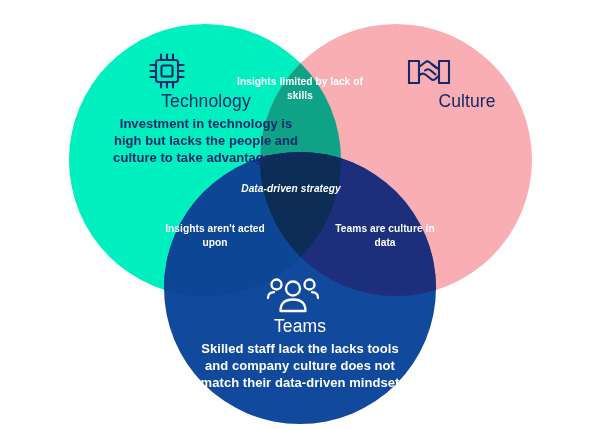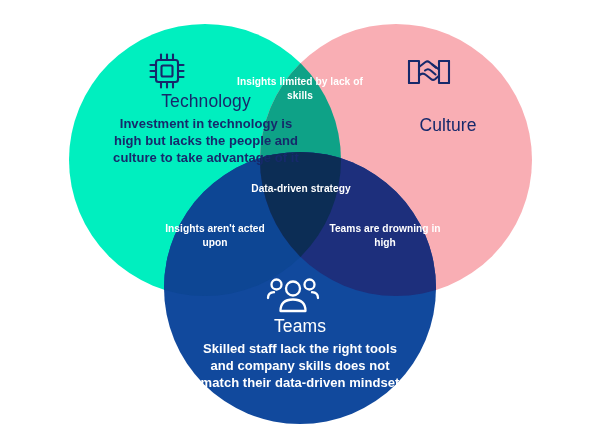--- a/index.html
+++ b/index.html
@@ -51,27 +51,27 @@
     line-height: 1.42;
   }
 
   
   .navy { color: #16296b; }
   
   .white { color: #ffffff; }
 
   
   #tech-block   { left: 108px; top: 90px;  width: 196px; }
-  #cult-block   { left: 353px; top: 90px;  width: 190px; margin-top: 24px; }
+  #cult-block   { left: 372px; top: 90px;  width: 190px; }
   #people-block { left: 200px; top: 315px; width: 200px; }
 
   #ov-tc  { left: 236px; top: 75px;  width: 128px; }
   #ov-tp  { left: 155px; top: 222px; width: 120px; }
   #ov-cp  { left: 325px; top: 222px; width: 120px; }
-  #ov-all { left: 238px; top: 182px; width: 126px; }
+  #ov-all { left: 228px; top: 182px; width: 126px; font-style: italic; }
 
   .icon-wrap {
     position: absolute;
     pointer-events: none;
   }
   #tech-icon   { left: 147px; top: 51px; width: 40px; height: 40px; }
   #cult-icon   { left: 407px; top: 55px; width: 44px; height: 34px; }
   #people-icon { left: 265px; top: 277px; width: 56px; height: 38px; }
 </style>
 </head>
@@ -181,32 +181,32 @@
     <span class="ttl">Technology</span>
     <span class="dsc">Investment in technology is high but lacks the people and culture to take advantage of it</span>
   </div>
 
   <div class="lbl navy" id="cult-block">
     <span class="ttl">Culture</span>
   </div>
 
   <div class="lbl white" id="people-block">
     <span class="ttl">Teams</span>
-    <span class="dsc">Skilled staff lack the right tools and company skills does not match their data-driven mindset</span>
+    <span class="dsc">Skilled staff lack the lacks tools and company culture does not match their data-driven mindset</span>
   </div>
 
   <div class="lbl white" id="ov-tc">
     <span class="ovl">Insights limited by lack of skills</span>
   </div>
 
   <div class="lbl white" id="ov-all">
     <span class="ovl">Data-driven strategy</span>
   </div>
 
   <div class="lbl white" id="ov-tp">
     <span class="ovl">Insights aren't acted upon</span>
   </div>
 
   <div class="lbl white" id="ov-cp">
-    <span class="ovl">Teams are drowning in high</span>
+    <span class="ovl">Teams are culture in data</span>
   </div>
 
 </div>
 
 </body></html>

